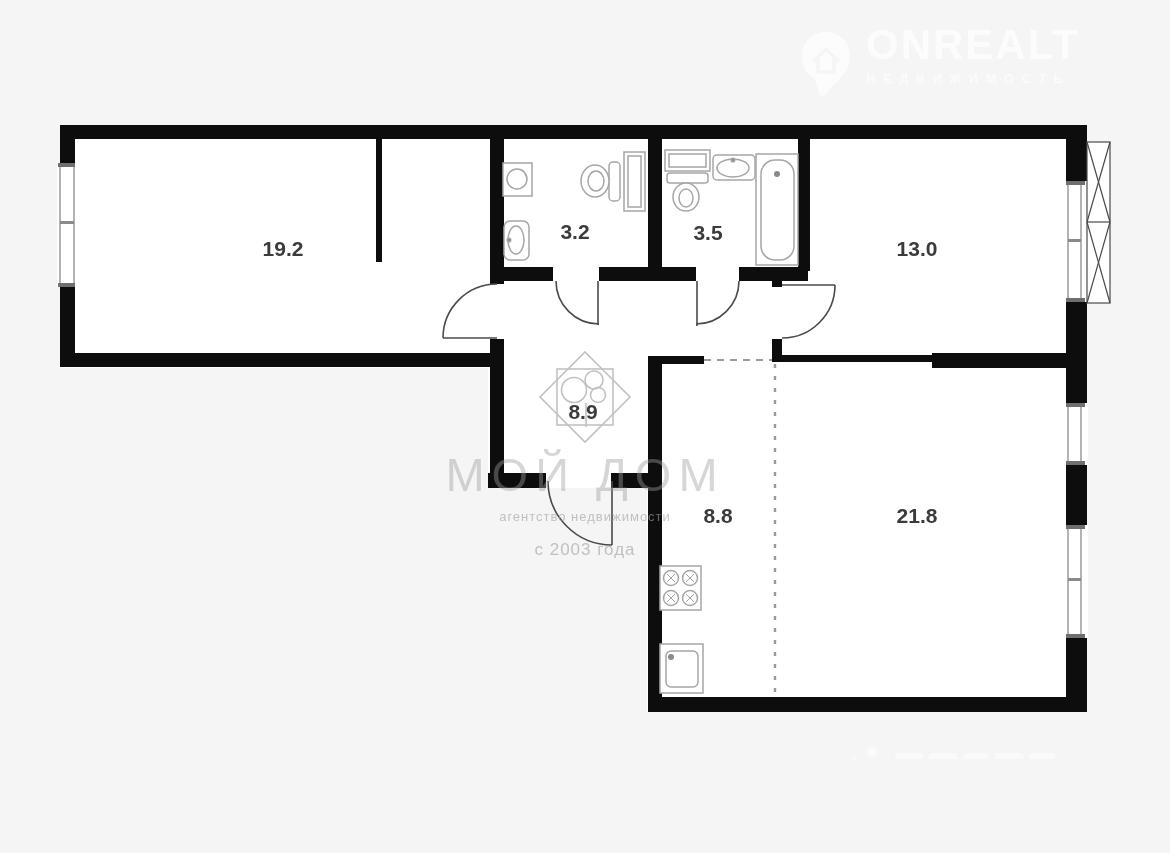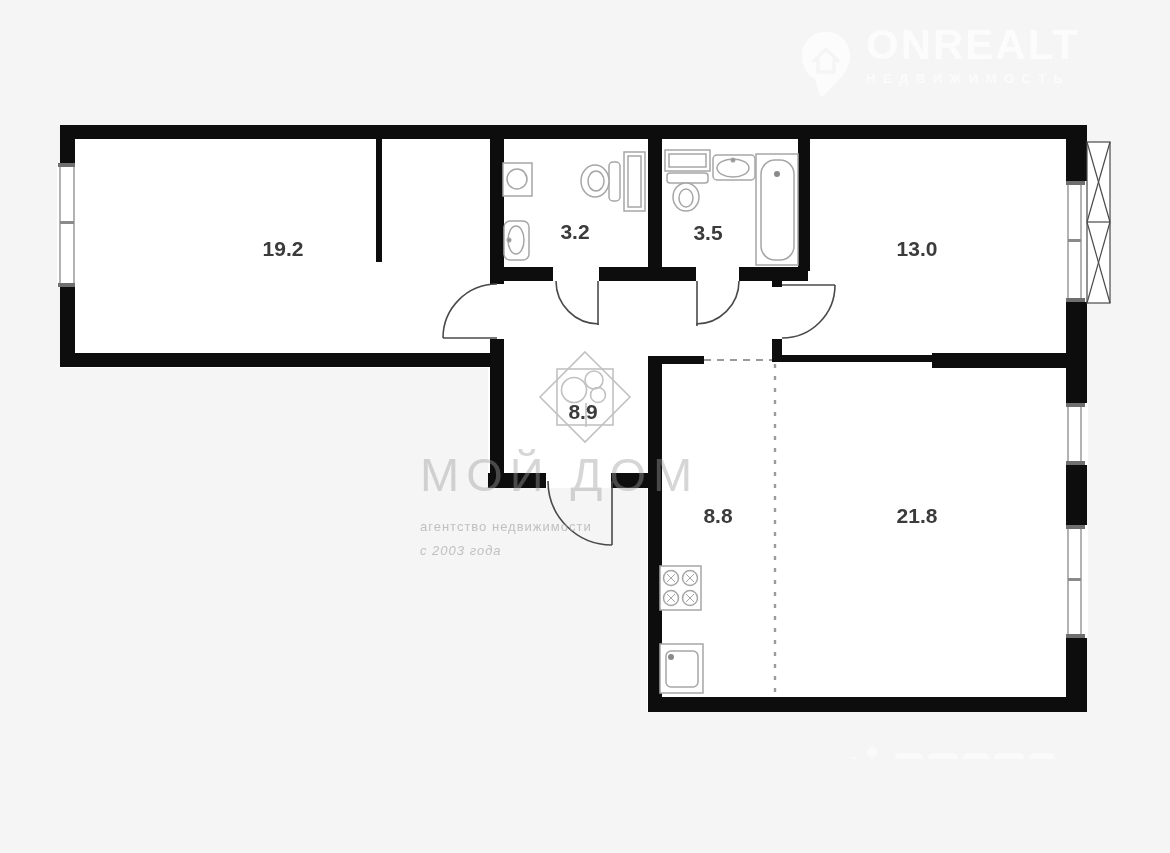--- a/index.html
+++ b/index.html
@@ -6,24 +6,24 @@
   .stage{position:relative;width:1170px;height:759px;background:#f5f5f6;overflow:hidden;
          font-family:"Liberation Sans", sans-serif;}
   .plan-svg{position:absolute;left:0;top:0;}
   
   .brand{position:absolute;left:800px;top:22px;width:350px;height:84px;display:flex;align-items:flex-start;}
   .brand-icon{width:52px;height:68px;margin-top:8px;flex:0 0 auto;}
   .brand-text{margin-left:14px;display:flex;flex-direction:column;}
   .brand-title{font-size:42px;font-weight:700;letter-spacing:2px;color:#fcfcfd;line-height:46px;}
   .brand-tagline{font-size:13px;font-weight:700;letter-spacing:7.5px;color:#fbfbfc;margin-top:3px;}
   
-  .agency{position:absolute;left:420px;top:450px;width:330px;text-align:left;pointer-events:none;}
+  .agency{position:absolute;left:420px;top:450px;width:330px;text-align:center;pointer-events:none;}
   .agency-title{font-size:47px;font-weight:400;letter-spacing:7px;color:rgba(158,158,158,0.42);line-height:50px;}
-  .agency-sub{font-size:13px;color:rgba(160,160,160,0.62);margin-top:19px;letter-spacing:1px;}
-  .agency-since{font-size:13px;color:rgba(160,160,160,0.62);margin-top:9px;letter-spacing:1px;font-style:italic;}
+  .agency-sub{font-size:13px;color:rgba(160,160,160,0.62);margin-top:9px;letter-spacing:1px;}
+  .agency-since{font-size:17px;color:rgba(160,160,160,0.62);margin-top:16px;letter-spacing:1px;}
   .room-label{font-weight:700;font-size:21px;fill:#3b3b3b;}
 </style>
 </head>
 <body>
 
 <div class="stage">
 
   <svg class="plan-svg" width="1170" height="853" viewBox="0 0 1170 853">
     <defs>
       <filter id="soft" x="-20%" y="-20%" width="140%" height="140%">

